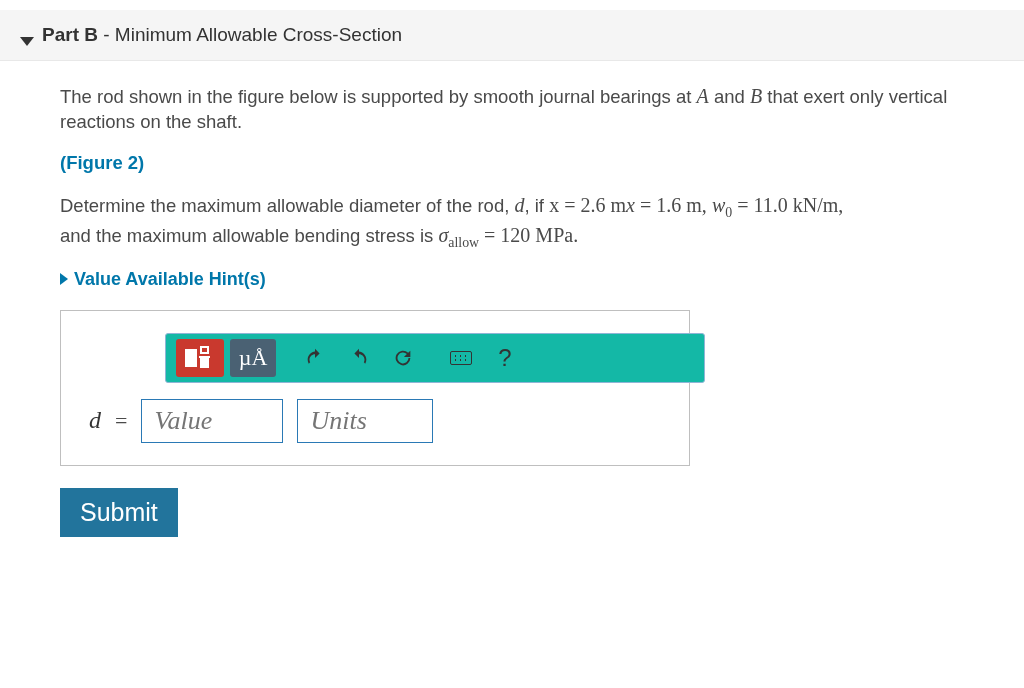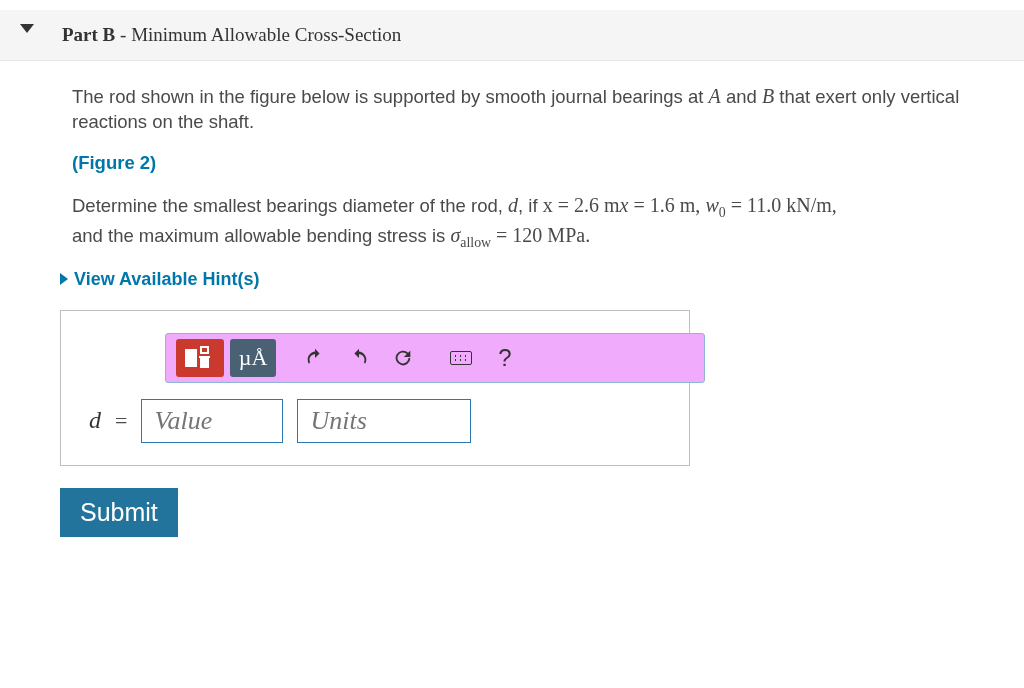--- a/index.html
+++ b/index.html
@@ -10,37 +10,36 @@
     color: #4a4a4a;
     background: #fff;
   }
   .wrap { width: 1024px; padding: 10px 0 40px 0; }
 
   .part-header {
     background: #f5f5f5;
     padding: 14px 18px;
     border-bottom: 1px solid #e8e8e8;
     display: flex;
-    align-items: flex-start;
-    gap: 28px;
-    font-family: Liberation Serif, serif;
+    align-items: flex-end;
+    gap: 8px;
   }
   .part-header .caret {
     width: 0; height: 0;
     border-left: 7px solid transparent;
     border-right: 7px solid transparent;
     border-top: 9px solid #333;
     margin-left: 2px;
   }
   .part-header .ttl { color: #333; font-size: 19px; }
   .part-header .ttl b { font-weight: 700; }
 
   .body { padding: 22px 60px 0 60px; }
 
-  .para { color: #4a4a4a; font-size: 18.5px; line-height: 1.35; margin: 0 0 16px 12px; }
+  .para { color: #4a4a4a; font-size: 18.5px; line-height: 1.35; margin: 0 0 16px 0; }
 
   .fig-link { color: #0077aa; cursor: pointer; font-weight: bold; }
 
   .mvar { font-family: "Times New Roman", serif; font-style: italic; font-size: 20px; }
   .mtxt { font-family: "Times New Roman", serif; font-size: 20px; }
   .sub { font-size: 0.75em; vertical-align: sub; font-family: "Times New Roman", serif; }
 
   .bold-line { font-weight: 700; color: #333; font-size: 18.5px; margin: 6px 0 18px 0; }
 
   .hints { color: #0077aa; font-weight: 700; cursor: pointer; display: flex; align-items: center; gap: 6px; margin-bottom: 20px; }
@@ -51,21 +50,21 @@
     border-left: 8px solid #0077aa;
   }
 
   .answer-box {
     border: 1px solid #bfbfbf;
     width: 630px;
     padding: 22px 22px 22px 28px;
   }
 
   .toolbar {
-    background: #f0abfc;
+    background: #14b8a6;
     border: 1px solid #8fb5d6;
     border-radius: 3px;
     height: 50px;
     width: 540px;
     margin-left: 76px;
     display: flex;
     align-items: center;
     padding: 0 10px;
     gap: 6px;
     margin-bottom: 16px;
@@ -125,21 +124,21 @@
     height: 44px;
     font-family: "Times New Roman", serif;
     font-style: italic;
     font-size: 26px;
     color: #be185d;
     padding: 0 12px;
     background: #fff;
     outline: none;
   }
   .inp.val { width: 142px; }
-  .inp.unit { width: 174px; }
+  .inp.unit { width: 136px; }
 
   .submit {
     margin-top: 22px;
     background: #22749c;
     color: #fff;
     border: none;
     font-size: 25px;
     padding: 10px 20px;
     cursor: pointer;
   }
@@ -167,33 +166,33 @@
       <span>and</span>
       <span class="mvar">B</span>
       <span>that exert only vertical reactions on the shaft.</span>
     </p>
 
     <p class="para">
       <span class="fig-link">(Figure 2)</span>
     </p>
 
     <p class="para">
-      <span>Determine the smallest bearings diameter of the rod,</span>
+      <span>Determine the maximum allowable diameter of the rod,</span>
       <span class="mvar">d</span><span>, if</span>
       <span class="mvar" style="font-style:normal;">x = 2.6 m</span><span class="mtxt" style="font-style:italic;">x</span><span class="mtxt"> = 1.6 m</span><span class="mtxt">,</span>
       <span class="mvar">w</span><span class="sub">0</span><span class="mtxt"> = 11.0 kN/m</span><span class="mtxt">,</span>
       <br>
       <span>and the maximum allowable bending stress is</span>
       <span class="mvar">σ</span><span class="sub" style="font-style:normal;">allow</span><span class="mtxt"> = 120 MPa.</span>
     </p>
 
 
     <div class="hints">
       <div class="tri"></div>
-      <span>View Available Hint(s)</span>
+      <span>Value Available Hint(s)</span>
     </div>
 
     <div class="answer-box">
 
       <div class="toolbar">
         <div class="tb-btn tb-tmpl">
           <div class="tmpl-glyph">
             <div class="sq a"></div>
               <div class="sq b"></div>
               <div class="mid"></div>

